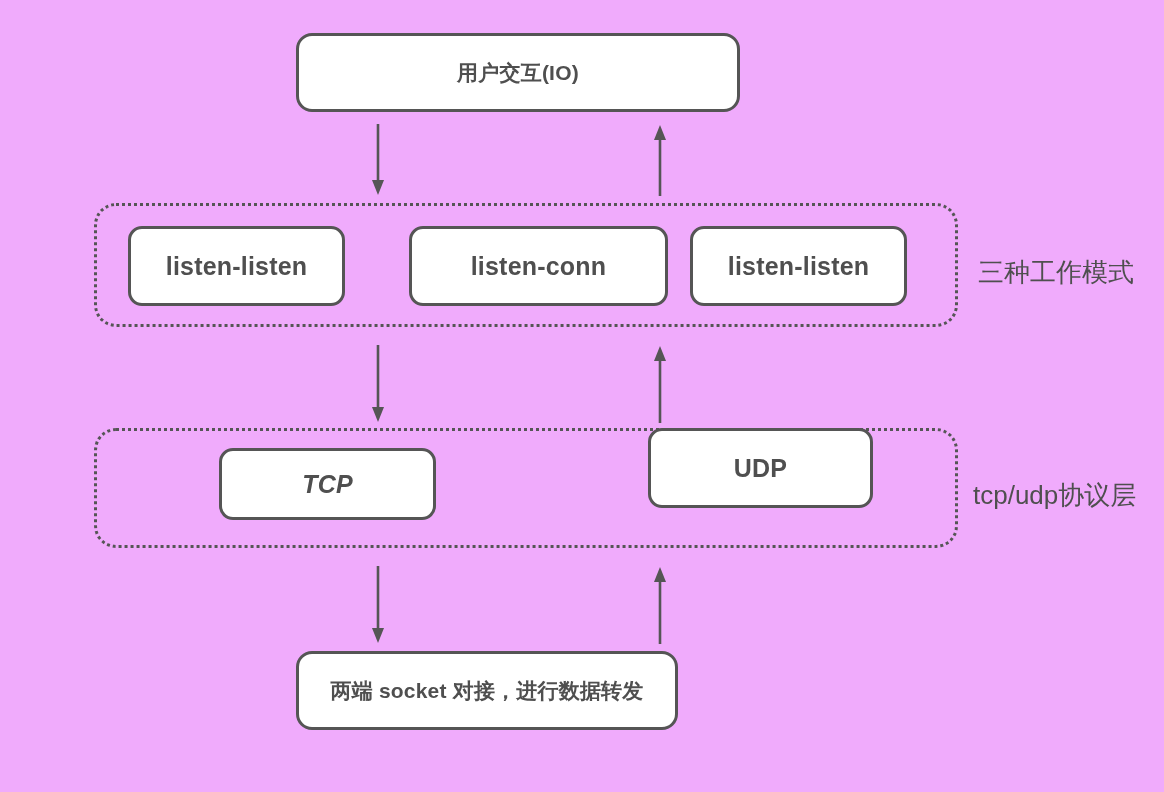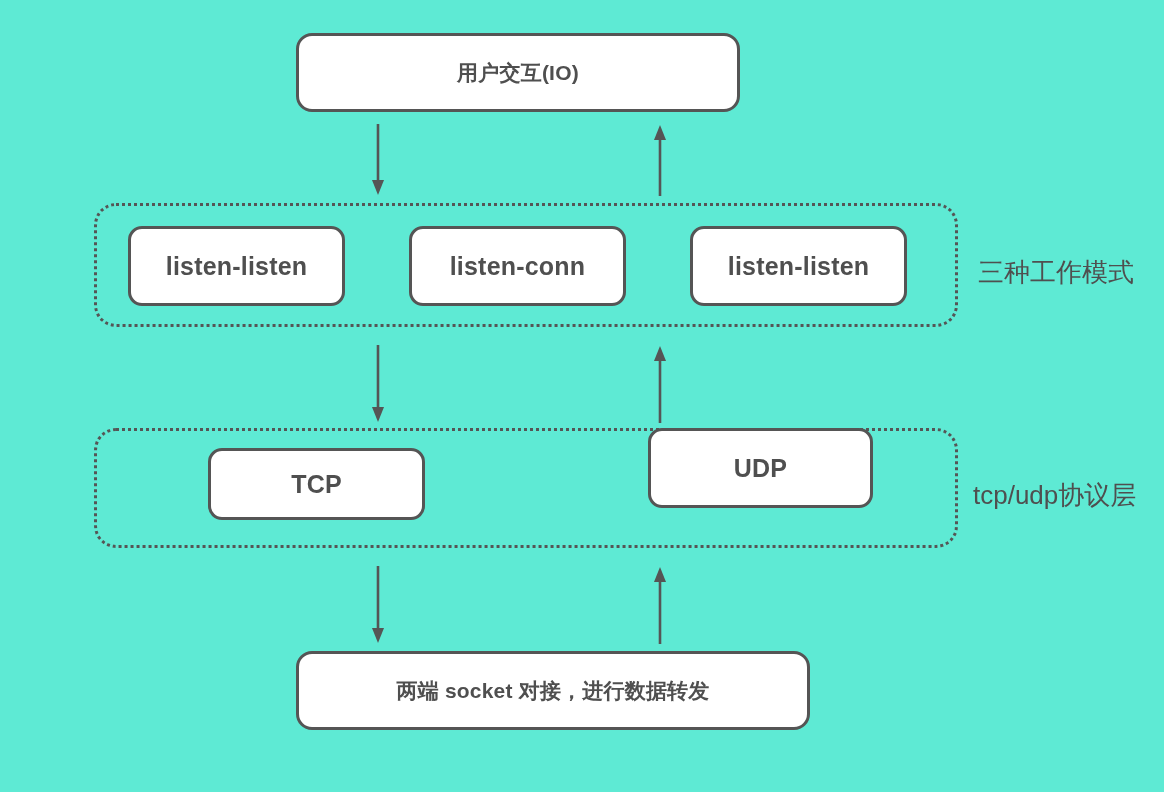--- a/index.html
+++ b/index.html
@@ -8,21 +8,21 @@
     background: #ffffff;
   }
   body {
     font-family: "Liberation Sans", "DejaVu Sans", sans-serif;
     color: #4a4a4a;
   }
   #canvas {
     position: relative;
     width: 1164px;
     height: 792px;
-    background: #5eead4;
+    background: #f0abfc;
     overflow: hidden;
   }
 
   
   .node {
     position: absolute;
     box-sizing: border-box;
     border: 3px solid #555555;
     border-radius: 14px;
     background: #ffffff;
@@ -90,21 +90,21 @@
       <polygon points="10,1 4,16 16,16" fill="#555555"></polygon>
     </svg>
   </div>
 
   <div class="group" style="left:94px; top:203px; width:864px; height:124px;"></div>
 
   <div class="node mid" style="left:128px; top:226px; width:217px; height:80px;">
     <span>listen-listen</span>
   </div>
 
-  <div class="node mid" style="left:409px; top:226px; width:217px; height:80px;">
+  <div class="node mid" style="left:409px; top:226px; width:259px; height:80px;">
     <span>listen-conn</span>
   </div>
 
   <div class="node mid" style="left:690px; top:226px; width:217px; height:80px;">
     <span>listen-listen</span>
   </div>
 
   <div class="group-label" style="left:978px; top:255px;">三种工作模式</div>
 
   <div class="arrow" style="left:368px; top:345px;">
@@ -115,21 +115,21 @@
   </div>
   <div class="arrow" style="left:650px; top:345px;">
     <svg width="20" height="78" viewBox="0 0 20 78">
       <line x1="10" y1="12" x2="10" y2="78" stroke="#555555" stroke-width="2.6"></line>
       <polygon points="10,1 4,16 16,16" fill="#555555"></polygon>
     </svg>
   </div>
 
   <div class="group" style="left:94px; top:428px; width:864px; height:120px;"></div>
 
-  <div class="node mid" style="left:208px; top:448px; width:217px; height:72px;">
+  <div class="node mid" style="left:219px; top:448px; width:217px; height:72px;font-style:italic;">
     <span>TCP</span>
   </div>
 
   <div class="node mid" style="left:648px; top:428px; width:225px; height:80px;">
     <span>UDP</span>
   </div>
 
   <div class="group-label" style="left:973px; top:478px;">tcp/udp协议层</div>
 
   <div class="arrow" style="left:368px; top:566px;">
@@ -138,17 +138,17 @@
       <polygon points="10,77 4,62 16,62" fill="#555555"></polygon>
     </svg>
   </div>
   <div class="arrow" style="left:650px; top:566px;">
     <svg width="20" height="78" viewBox="0 0 20 78">
       <line x1="10" y1="12" x2="10" y2="78" stroke="#555555" stroke-width="2.6"></line>
       <polygon points="10,1 4,16 16,16" fill="#555555"></polygon>
     </svg>
   </div>
 
-  <div class="node big" style="left:296px; top:651px; width:514px; height:79px;">
+  <div class="node big" style="left:296px; top:651px; width:382px; height:79px;">
     <span>两端 socket 对接，进行数据转发</span>
   </div>
 
 </div>
 
 </body></html>

